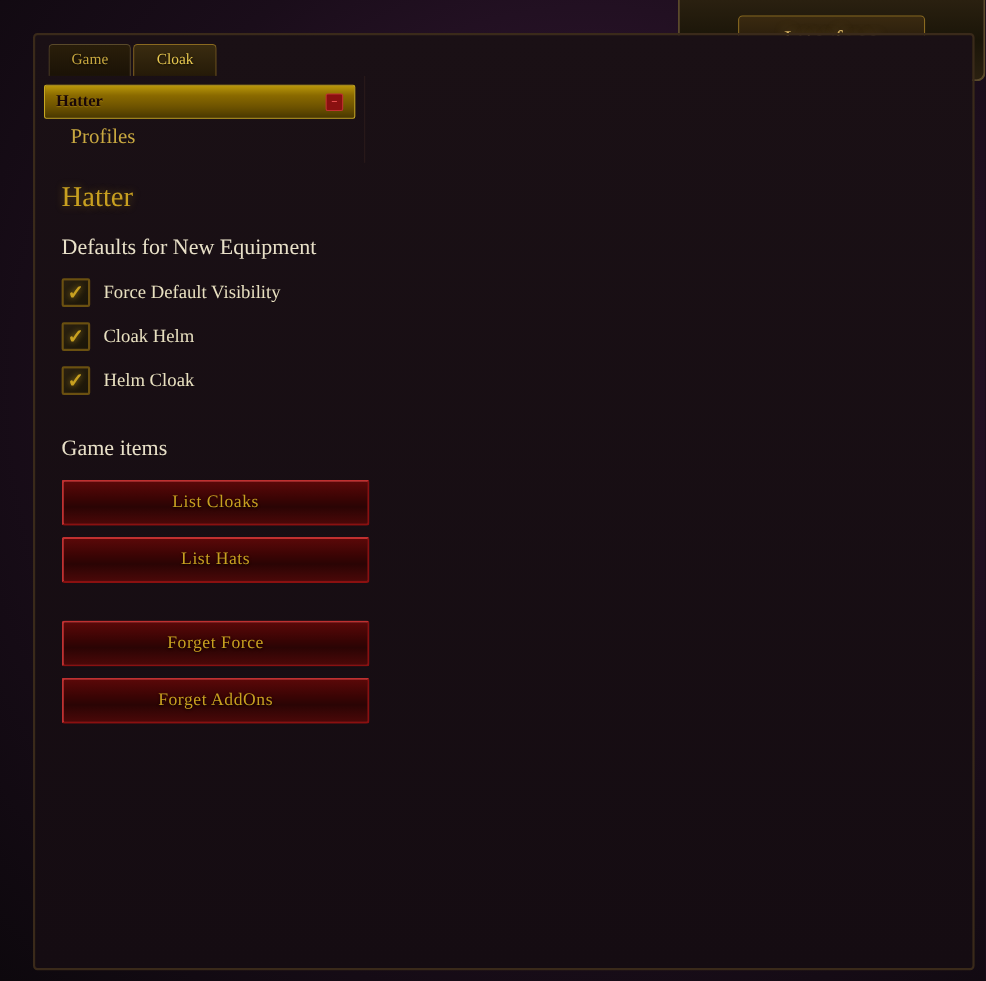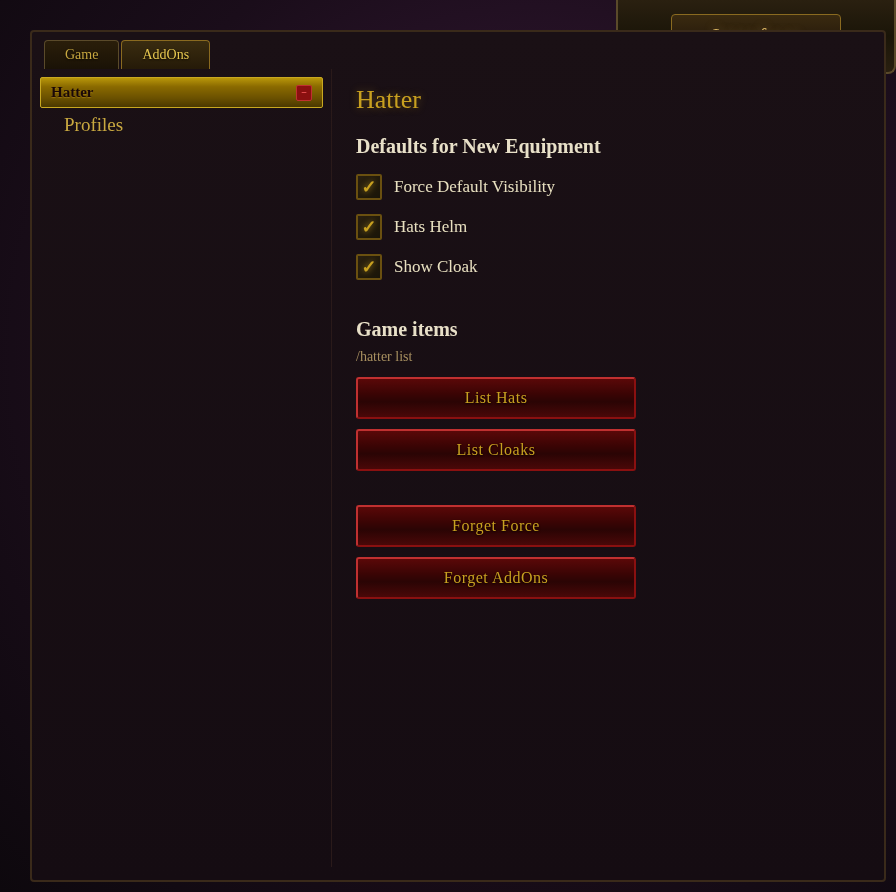--- a/index.html
+++ b/index.html
@@ -86,20 +86,21 @@
       background: linear-gradient(180deg, #3a2c10 0%, #251a08 100%);
       border-color: #8a6a20;
       color: #e8c850;
     }
 
     
     .content-area {
       display: flex;
       height: calc(100% - 50px);
       gap: 0;
+      flex-direction: column;
     }
 
     
     .sidebar {
       width: 300px;
       min-width: 300px;
       padding: 8px;
       border-right: 1px solid #2a1a1a;
     }
 
@@ -154,21 +155,21 @@
       color: #c8a020;
       font-size: 26px;
       margin-bottom: 20px;
       text-shadow: 0 0 8px rgba(200,160,32,0.4);
     }
 
     .section-title {
       color: #e8e0c8;
       font-size: 20px;
       margin-bottom: 16px;
-      font-weight: bold;
+      font-weight: normal;
     }
 
     
     .checkbox-row {
       display: flex;
       align-items: center;
       gap: 12px;
       margin-bottom: 14px;
     }
 
@@ -256,21 +257,21 @@
   </div>
 </div>
 
 <div class="main-frame">
 
   <div class="tabs">
     <div class="tab">
       <span>Game</span>
     </div>
     <div class="tab active">
-      <span>AddOns</span>
+      <span>Cloak</span>
     </div>
   </div>
 
   <div class="content-area">
 
     <div class="sidebar">
       <div class="sidebar-item">
         <span class="sidebar-item-label">Hatter</span>
         <div class="sidebar-item-close">
           <span>−</span>
@@ -289,39 +290,38 @@
 
       <div class="checkbox-row">
         <div class="wow-checkbox checked">
         </div>
         <span class="checkbox-label">Force Default Visibility</span>
       </div>
 
       <div class="checkbox-row">
         <div class="wow-checkbox checked">
         </div>
-        <span class="checkbox-label">Hats Helm</span>
+        <span class="checkbox-label">Cloak Helm</span>
       </div>
 
       <div class="checkbox-row">
         <div class="wow-checkbox checked">
         </div>
-        <span class="checkbox-label">Show Cloak</span>
+        <span class="checkbox-label">Helm Cloak</span>
       </div>
 
       <div class="section-gap"></div>
 
       <div class="section-title">Game items</div>
-      <div class="subtext">/hatter list</div>
-
+
+      <button class="wow-button">
+        <span>List Cloaks</span>
+      </button>
       <button class="wow-button">
         <span>List Hats</span>
-      </button>
-      <button class="wow-button">
-        <span>List Cloaks</span>
       </button>
 
       <div class="section-gap"></div>
 
 
       <button class="wow-button">
         <span>Forget Force</span>
       </button>
       <button class="wow-button">
         <span>Forget AddOns</span>

